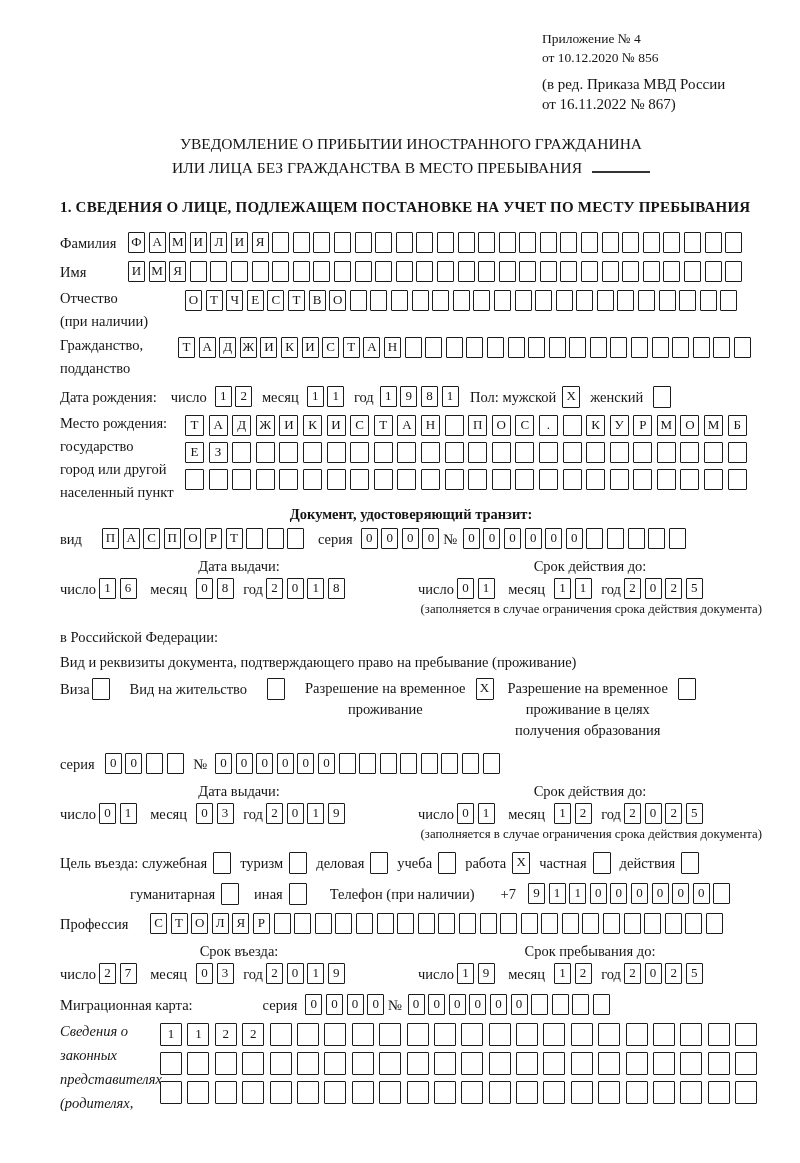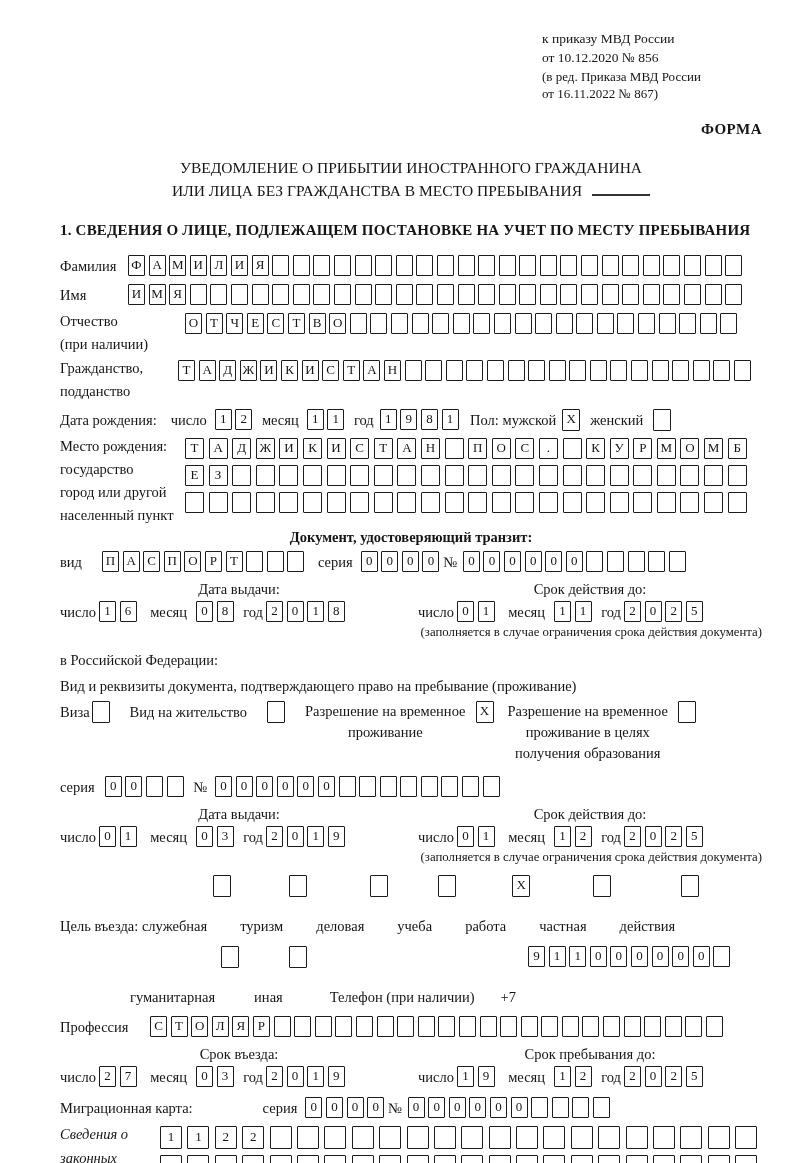--- a/index.html
+++ b/index.html
@@ -4,21 +4,21 @@
 <style>
   html,body{margin:0;padding:0;}
   body{
     width:800px;height:1163px;overflow:hidden;background:#ffffff;color:#151515;
     font-family:"Liberation Serif","DejaVu Serif",serif;font-size:14.5px;
   }
   .page{padding:30px 38px 0 60px;position:relative;}
 
   
   .head-block{width:220px;margin-left:auto;font-size:13.5px;line-height:1.4;}
-  .amend{margin-top:0;font-size:13px;line-height:1.35;}
+  .amend{margin-top:6px;font-size:15px;line-height:1.35;}
   .form-label{text-align:right;font-weight:bold;margin-top:18px;font-size:15px;letter-spacing:.5px;}
 
   
   .title{text-align:center;font-weight:normal;font-size:15.5px;margin-top:18px;line-height:1.5;}
   .uline{display:inline-block;width:58px;border-bottom:2.2px solid #333;margin-left:10px;height:12px;}
   .sec-head{font-weight:bold;font-size:15px;margin-top:20px;letter-spacing:.2px;}
 
   
   .frow{display:flex;align-items:flex-start;margin-top:7px;}
   .flabel{white-space:nowrap;line-height:22px;}
@@ -52,37 +52,36 @@
   .date-row{display:flex;align-items:flex-start;}
   .dlabel{white-space:nowrap;line-height:22px;margin-right:3px;}
   .note{text-align:right;font-size:12.8px;margin-top:2px;}
 
   
   .perm-row{display:flex;align-items:flex-start;margin-top:8px;}
   .perm-item{display:flex;align-items:flex-start;}
   .pi-text{text-align:center;line-height:1.45;}
 
   .purpose-row{display:flex;align-items:flex-start;margin-top:10px;flex-wrap:nowrap;}
-  .purpose-row .flabel{margin-right:6px;margin-top:40px;}
+  .purpose-row .flabel{margin-right:6px;}
   .purpose-row .checkbox{margin-right:9px;}
 </style>
 </head>
 <body>
 
 <div class="page">
 
   <div class="head-block">
-    <div>к приказу МВД России</div>
+    <div>Приложение № 4</div>
     <div>от 10.12.2020 № 856</div>
     <div class="amend">
       <div>(в ред. Приказа МВД России</div>
       <div>от 16.11.2022 № 867)</div>
     </div>
   </div>
-  <div class="form-label">ФОРМА</div>
 
   <div class="title">
     <div>УВЕДОМЛЕНИЕ О ПРИБЫТИИ ИНОСТРАННОГО ГРАЖДАНИНА</div>
     <div>
       <span>ИЛИ ЛИЦА БЕЗ ГРАЖДАНСТВА В МЕСТО ПРЕБЫВАНИЯ</span><span class="uline"></span>
     </div>
   </div>
 
   <div class="sec-head">1. СВЕДЕНИЯ О ЛИЦЕ, ПОДЛЕЖАЩЕМ ПОСТАНОВКЕ НА УЧЕТ ПО МЕСТУ ПРЕБЫВАНИЯ</div>
 

